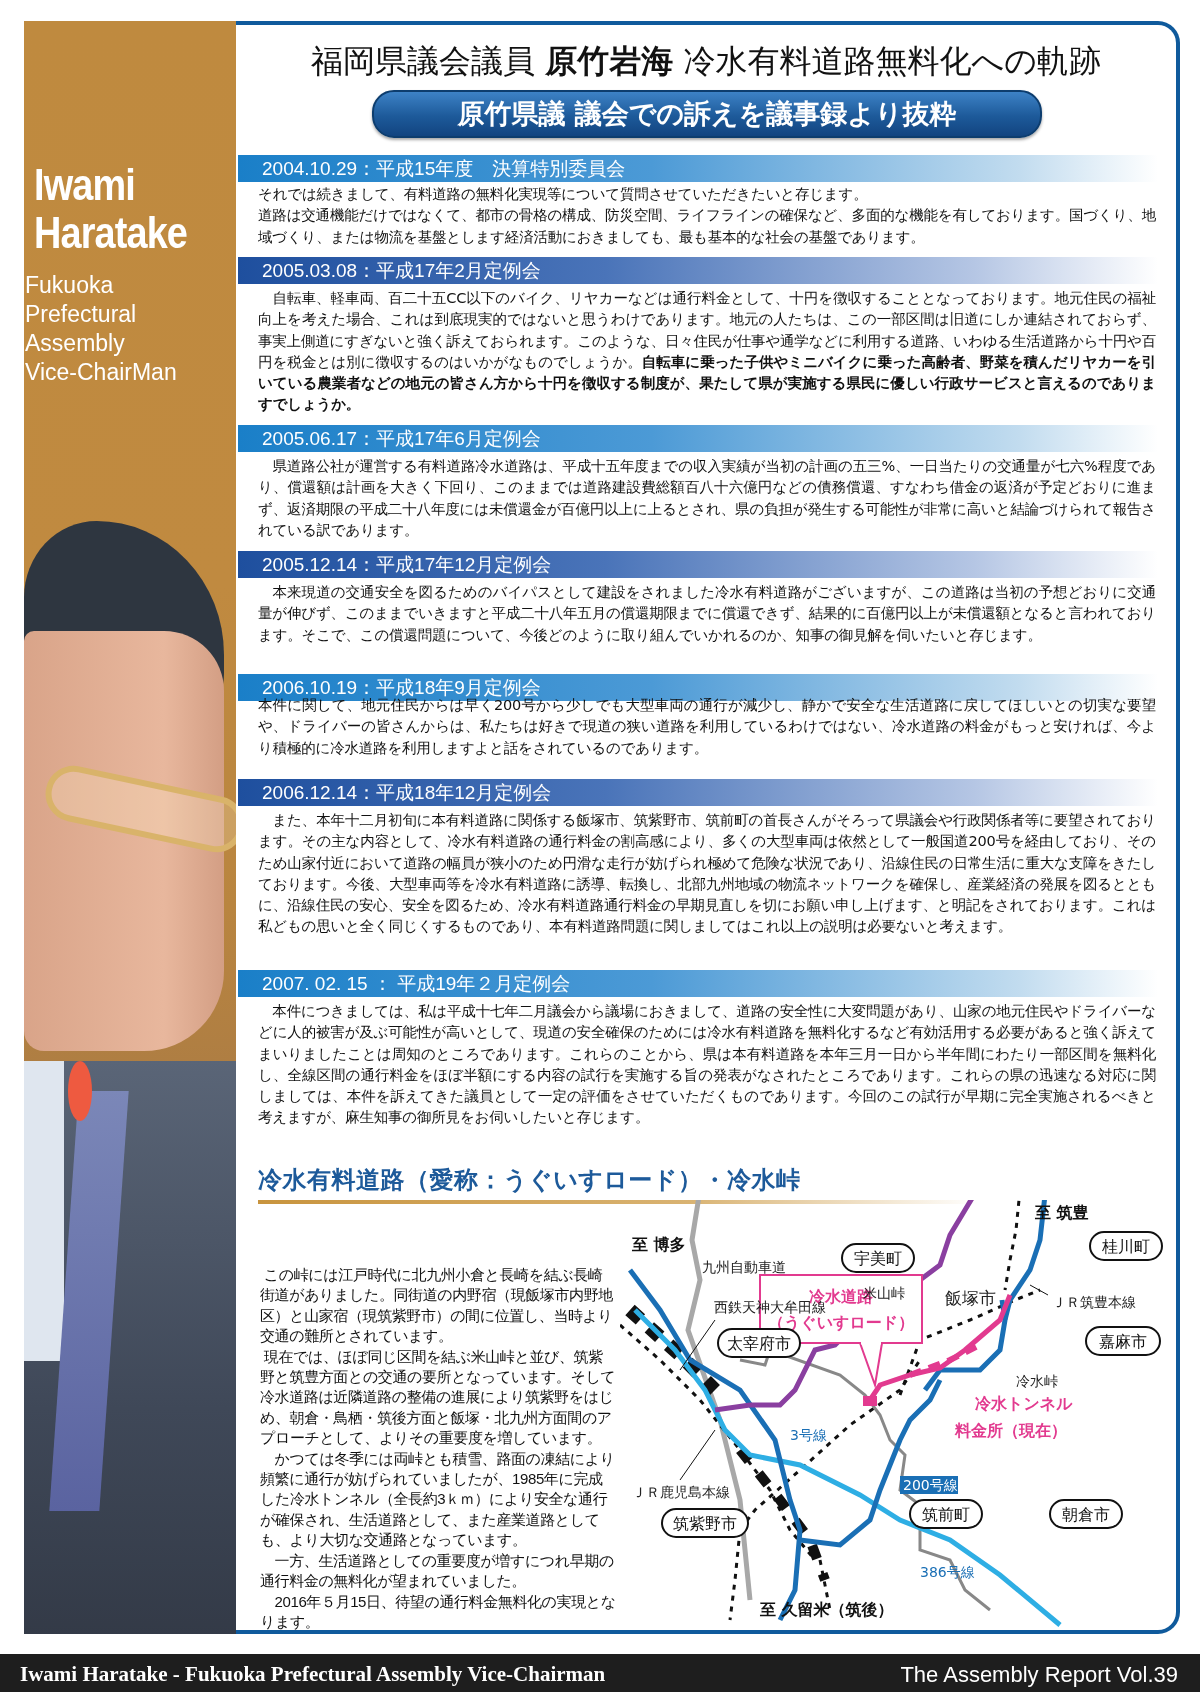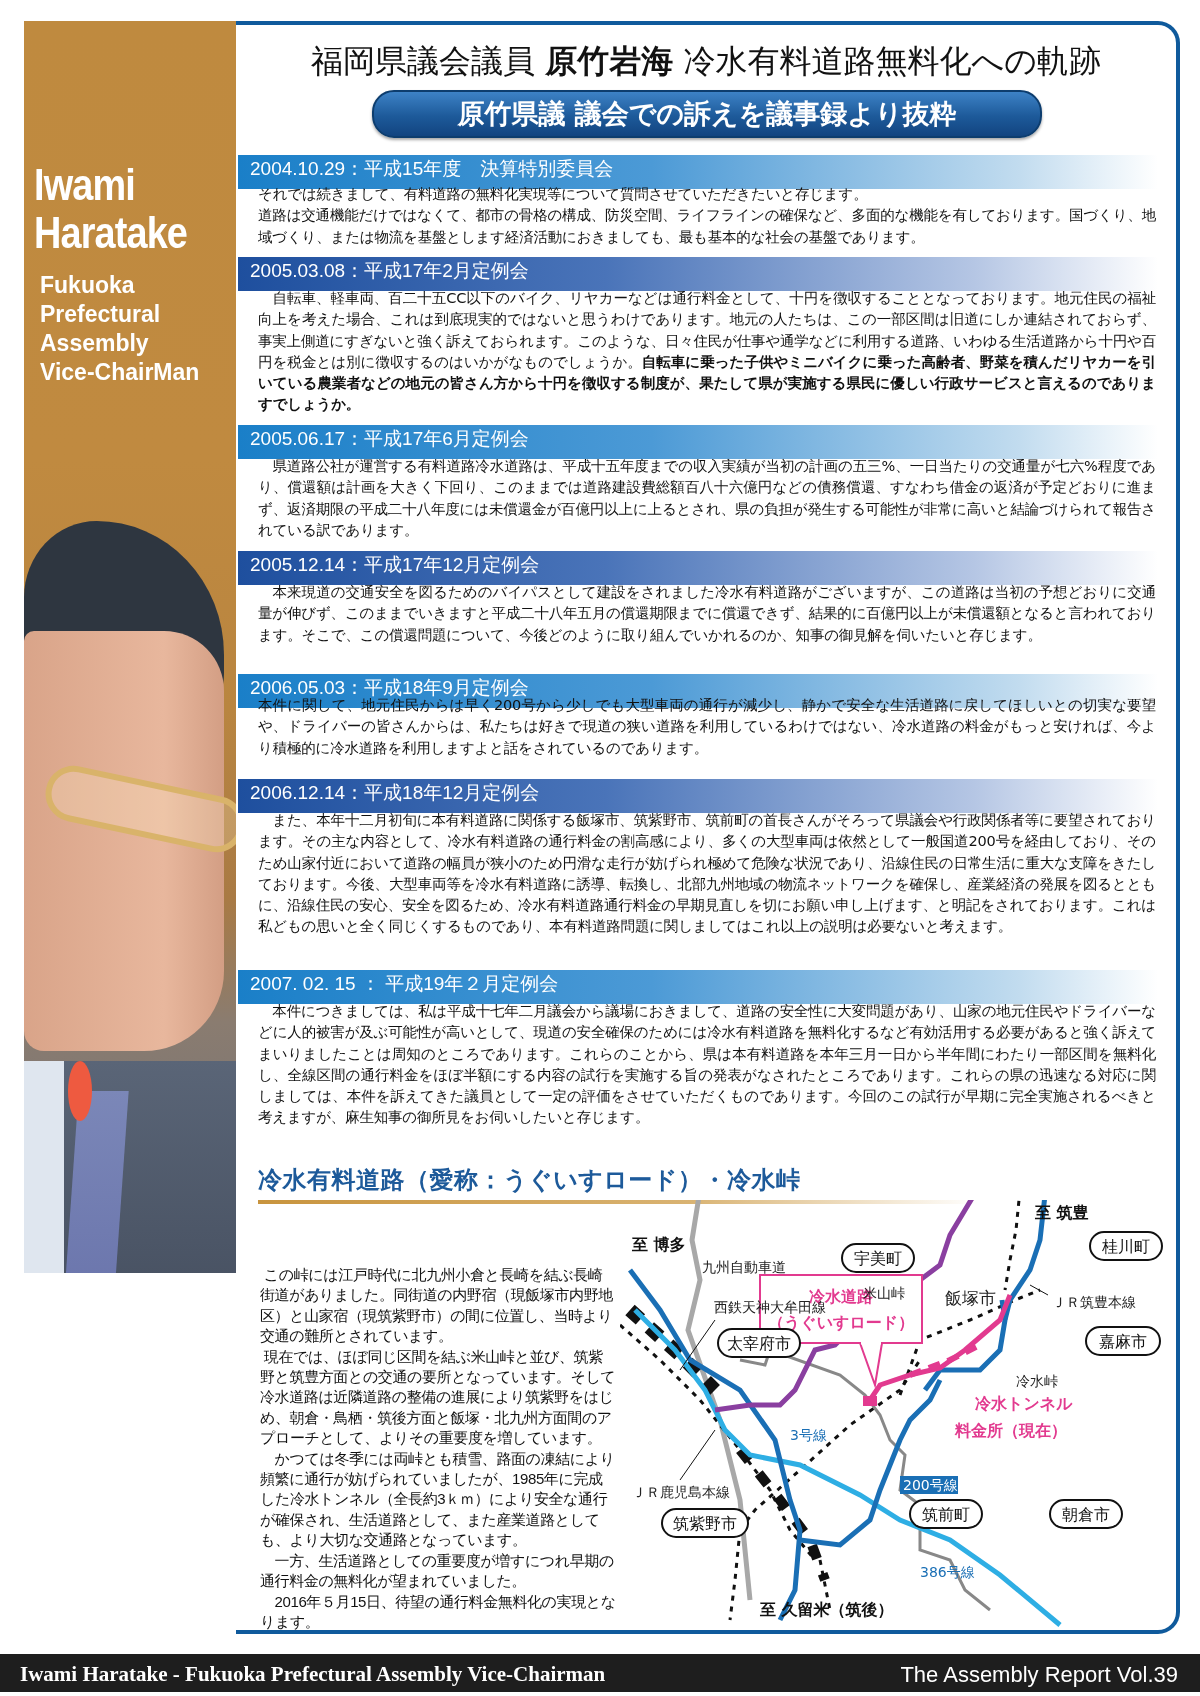--- a/index.html
+++ b/index.html
@@ -4,44 +4,44 @@
   <style>
     html, body { margin: 0; padding: 0; }
     body {
       width: 1200px; height: 1696px; position: relative; overflow: hidden;
       background: #ffffff;
       font-family: "DejaVu Sans", "Liberation Sans", sans-serif;
       color: #111;
     }
     
     .photo-col {
-      position: absolute; left: 24px; top: 21px; width: 214px; height: 1252px;
+      position: absolute; left: 24px; top: 21px; width: 214px; height: 1613px;
       background: linear-gradient(180deg, #bf8a3f 0%, #c08a40 35%, #b98540 55%, #a97a44 70%, #8a7c70 80%, #6b6d76 100%);
       overflow: hidden;
     }
     .photo-shape {
       position: absolute;
     }
     .hair { left: 0; top: 500px; width: 200px; height: 210px; background: #2e3640; border-radius: 40% 70% 30% 40%; }
     .face { left: 0; top: 610px; width: 200px; height: 420px; background: linear-gradient(90deg, #d9a489, #e8b79d 70%, #d39e84); border-radius: 10px 60px 80px 20px; }
     .glasses { left: 20px; top: 760px; width: 190px; height: 44px; border: 6px solid #d9b36a; border-radius: 30px; background: rgba(255,240,200,0.25); transform: rotate(12deg); }
     .suit { left: 0; top: 1040px; width: 214px; height: 580px; background: linear-gradient(180deg, #5a6577, #3f4858 60%, #333a47); }
     .shirt { left: 0; top: 1040px; width: 40px; height: 300px; background: #dfe6ef; }
     .tie { left: 40px; top: 1070px; width: 50px; height: 420px; background: linear-gradient(180deg, #7b87b8, #5a63a0); transform: skewX(-4deg); }
     .flower { left: 44px; top: 1040px; width: 24px; height: 60px; background: #ee5a40; border-radius: 50%; }
     .name-big {
       position: absolute; left: 10px; top: 140px;
       font-family: "Liberation Sans", sans-serif; font-weight: bold;
       color: #fff; font-size: 44px; line-height: 48px; letter-spacing: -1px;
       transform: scaleX(0.86); transform-origin: left top;
     }
     .name-sub {
-      position: absolute; left: 16px; top: 250px;
+      position: absolute; left: 1px; top: 250px;
       font-family: "Liberation Sans", sans-serif;
-      color: #fff; font-size: 23px; line-height: 29px; font-weight: bold;
+      color: #fff; font-size: 23px; line-height: 29px;
     }
     
     .frame {
       position: absolute; left: 236px; top: 21px; width: 944px; height: 1613px;
       border: 4px solid #0f5a9c; border-left: none; border-radius: 0 22px 22px 0;
       box-sizing: border-box; background: #fff;
     }
     .main-title {
       position: absolute; left: 256px; top: 40px; width: 900px; text-align: center;
       font-family: "DejaVu Serif", "Liberation Serif", serif;
@@ -49,22 +49,22 @@
     }
     .main-title b { font-family: "DejaVu Sans", sans-serif; font-weight: bold; text-align: center; }
     .pill {
       position: absolute; left: 372px; top: 90px; width: 666px; height: 44px;
       border-radius: 22px; border: 2px solid #0d3d6e;
       background: linear-gradient(180deg, #3d82c6 0%, #1d5a9a 55%, #124480 100%);
       color: #fff; font-weight: bold; font-size: 27px; line-height: 44px; text-align: center;
       box-shadow: 0 2px 3px rgba(0,0,0,0.35);
     }
     .sec-head {
-      position: absolute; left: 238px; width: 920px; height: 34px;
-      color: #fff; font-size: 19px; line-height: 27px; padding-left: 12px; box-sizing: border-box;
+      position: absolute; left: 238px; width: 920px; height: 27px;
+      color: #fff; font-size: 19px; line-height: 27px; padding-left: 24px; box-sizing: border-box;
       font-family: "Liberation Sans", sans-serif;
     }
     .h-light { background: linear-gradient(90deg, #1a7fc8 0%, #4c9ad6 45%, #c2dcef 85%, #ffffff 100%); }
     .h-dark  { background: linear-gradient(90deg, #1e4f9e 0%, #4a74b9 40%, #b5c6e4 80%, #ffffff 100%); }
     .sec-body {
       position: absolute; left: 258px; width: 898px;
       font-size: 14.5px; line-height: 21.3px; color: #111; letter-spacing: -0.2px;
       text-align: justify;
     }
     .sec-body b { font-weight: bold; }
@@ -134,21 +134,21 @@
 
 <div class="sec-head h-dark" style="top:257px">2005.03.08：平成17年2月定例会</div>
 <div class="sec-body" style="top:288px"><span>　自転車、軽車両、百二十五CC以下のバイク、リヤカーなどは通行料金として、十円を徴収することとなっております。地元住民の福祉向上を考えた場合、これは到底現実的ではないと思うわけであります。地元の人たちは、この一部区間は旧道にしか連結されておらず、事実上側道にすぎないと強く訴えておられます。このような、日々住民が仕事や通学などに利用する道路、いわゆる生活道路から十円や百円を税金とは別に徴収するのはいかがなものでしょうか。</span><b>自転車に乗った子供やミニバイクに乗った高齢者、野菜を積んだリヤカーを引いている農業者などの地元の皆さん方から十円を徴収する制度が、果たして県が実施する県民に優しい行政サービスと言えるのでありますでしょうか。</b></div>
 
 <div class="sec-head h-light" style="top:425px">2005.06.17：平成17年6月定例会</div>
 <div class="sec-body" style="top:456px">　県道路公社が運営する有料道路冷水道路は、平成十五年度までの収入実績が当初の計画の五三%、一日当たりの交通量が七六%程度であり、償還額は計画を大きく下回り、このままでは道路建設費総額百八十六億円などの債務償還、すなわち借金の返済が予定どおりに進まず、返済期限の平成二十八年度には未償還金が百億円以上に上るとされ、県の負担が発生する可能性が非常に高いと結論づけられて報告されている訳であります。</div>
 
 <div class="sec-head h-dark" style="top:551px">2005.12.14：平成17年12月定例会</div>
 <div class="sec-body" style="top:582px">　本来現道の交通安全を図るためのバイパスとして建設をされました冷水有料道路がございますが、この道路は当初の予想どおりに交通量が伸びず、このままでいきますと平成二十八年五月の償還期限までに償還できず、結果的に百億円以上が未償還額となると言われております。そこで、この償還問題について、今後どのように取り組んでいかれるのか、知事の御見解を伺いたいと存じます。</div>
 
-<div class="sec-head h-light" style="top:674px">2006.05.03：平成18年9月定例会</div>
+<div class="sec-head h-light" style="top:674px">2006.10.19：平成18年9月定例会</div>
 <div class="sec-body" style="top:695px"> 本件に関して、地元住民からは早く200号から少しでも大型車両の通行が減少し、静かで安全な生活道路に戻してほしいとの切実な要望や、ドライバーの皆さんからは、私たちは好きで現道の狭い道路を利用しているわけではない、冷水道路の料金がもっと安ければ、今より積極的に冷水道路を利用しますよと話をされているのであります。</div>
 
 <div class="sec-head h-dark" style="top:779px">2006.12.14：平成18年12月定例会</div>
 <div class="sec-body" style="top:810px">　また、本年十二月初旬に本有料道路に関係する飯塚市、筑紫野市、筑前町の首長さんがそろって県議会や行政関係者等に要望されております。その主な内容として、冷水有料道路の通行料金の割高感により、多くの大型車両は依然として一般国道200号を経由しており、そのため山家付近において道路の幅員が狭小のため円滑な走行が妨げられ極めて危険な状況であり、沿線住民の日常生活に重大な支障をきたしております。今後、大型車両等を冷水有料道路に誘導、転換し、北部九州地域の物流ネットワークを確保し、産業経済の発展を図るとともに、沿線住民の安心、安全を図るため、冷水有料道路通行料金の早期見直しを切にお願い申し上げます、と明記をされております。これは私どもの思いと全く同じくするものであり、本有料道路問題に関しましてはこれ以上の説明は必要ないと考えます。</div>
 
 <div class="sec-head h-light" style="top:970px">2007. 02. 15 ：  平成19年２月定例会</div>
 <div class="sec-body" style="top:1001px">　本件につきましては、私は平成十七年二月議会から議場におきまして、道路の安全性に大変問題があり、山家の地元住民やドライバーなどに人的被害が及ぶ可能性が高いとして、現道の安全確保のためには冷水有料道路を無料化するなど有効活用する必要があると強く訴えてまいりましたことは周知のところであります。これらのことから、県は本有料道路を本年三月一日から半年間にわたり一部区間を無料化し、全線区間の通行料金をほぼ半額にする内容の試行を実施する旨の発表がなされたところであります。これらの県の迅速なる対応に関しましては、本件を訴えてきた議員として一定の評価をさせていただくものであります。今回のこの試行が早期に完全実施されるべきと考えますが、麻生知事の御所見をお伺いしたいと存じます。</div>
 
 <div class="sub-title">冷水有料道路（愛称：うぐいすロード）・冷水峠</div>
 <div class="sub-rule"></div>

